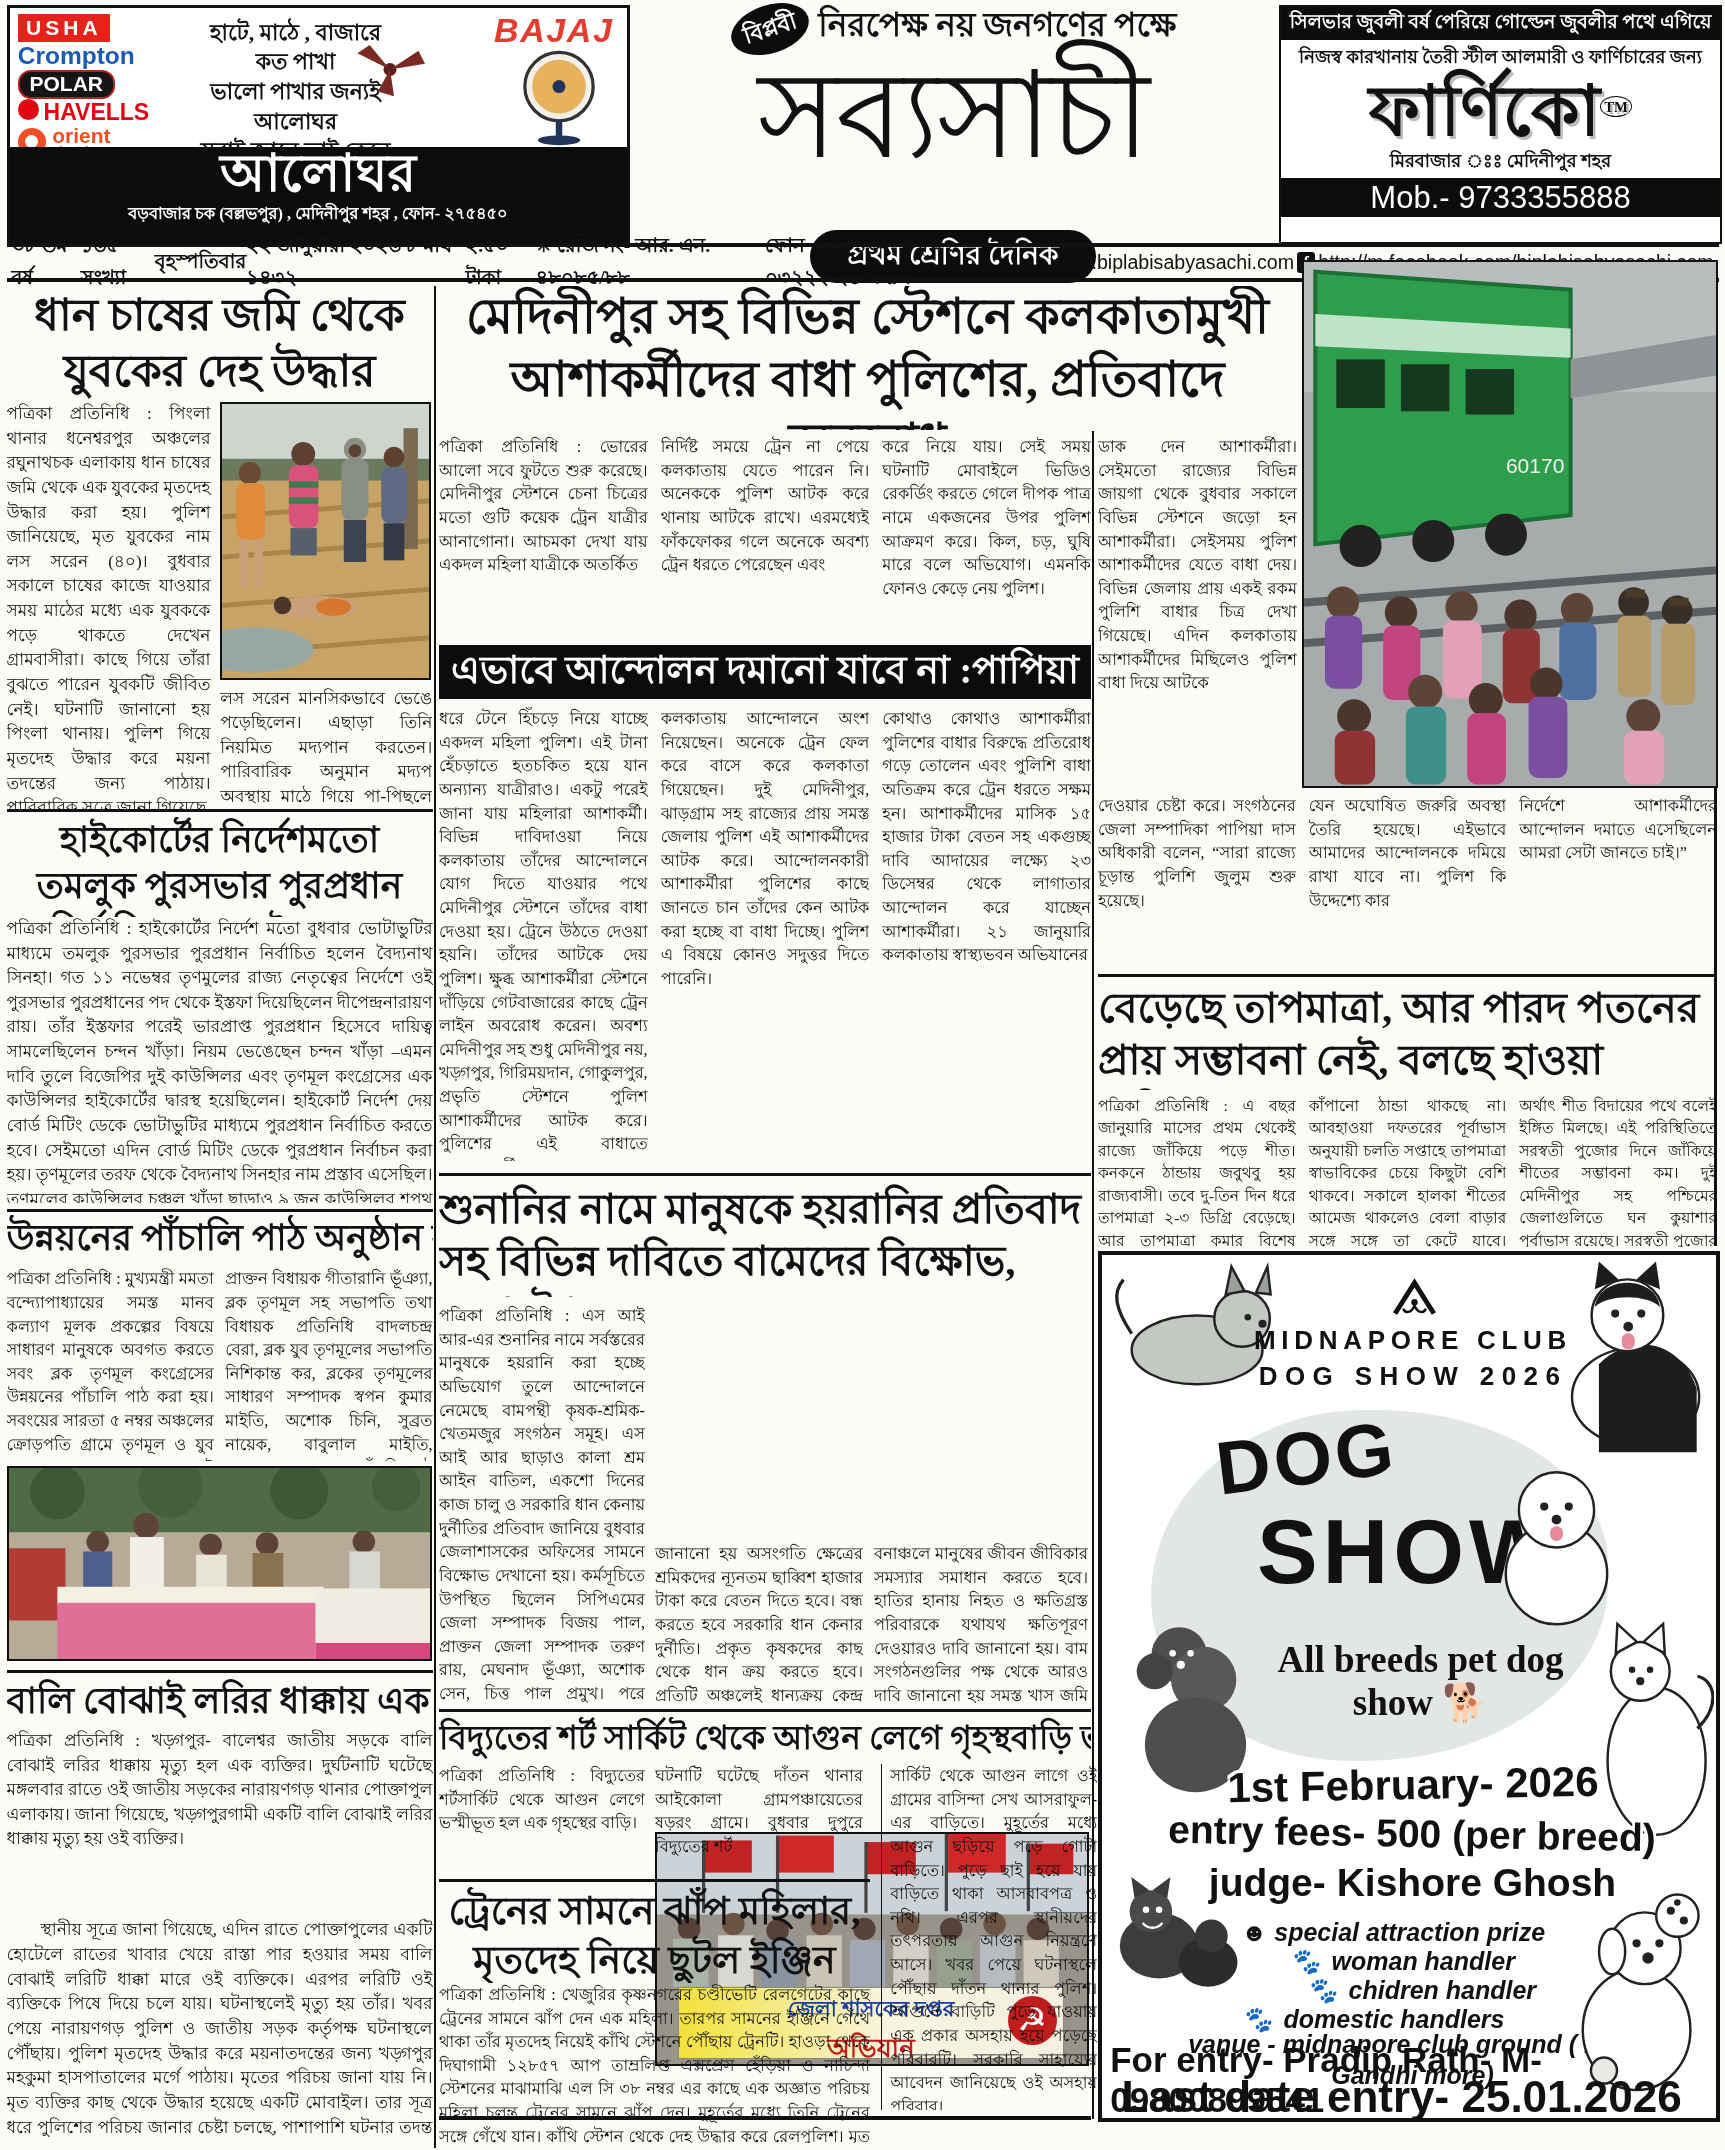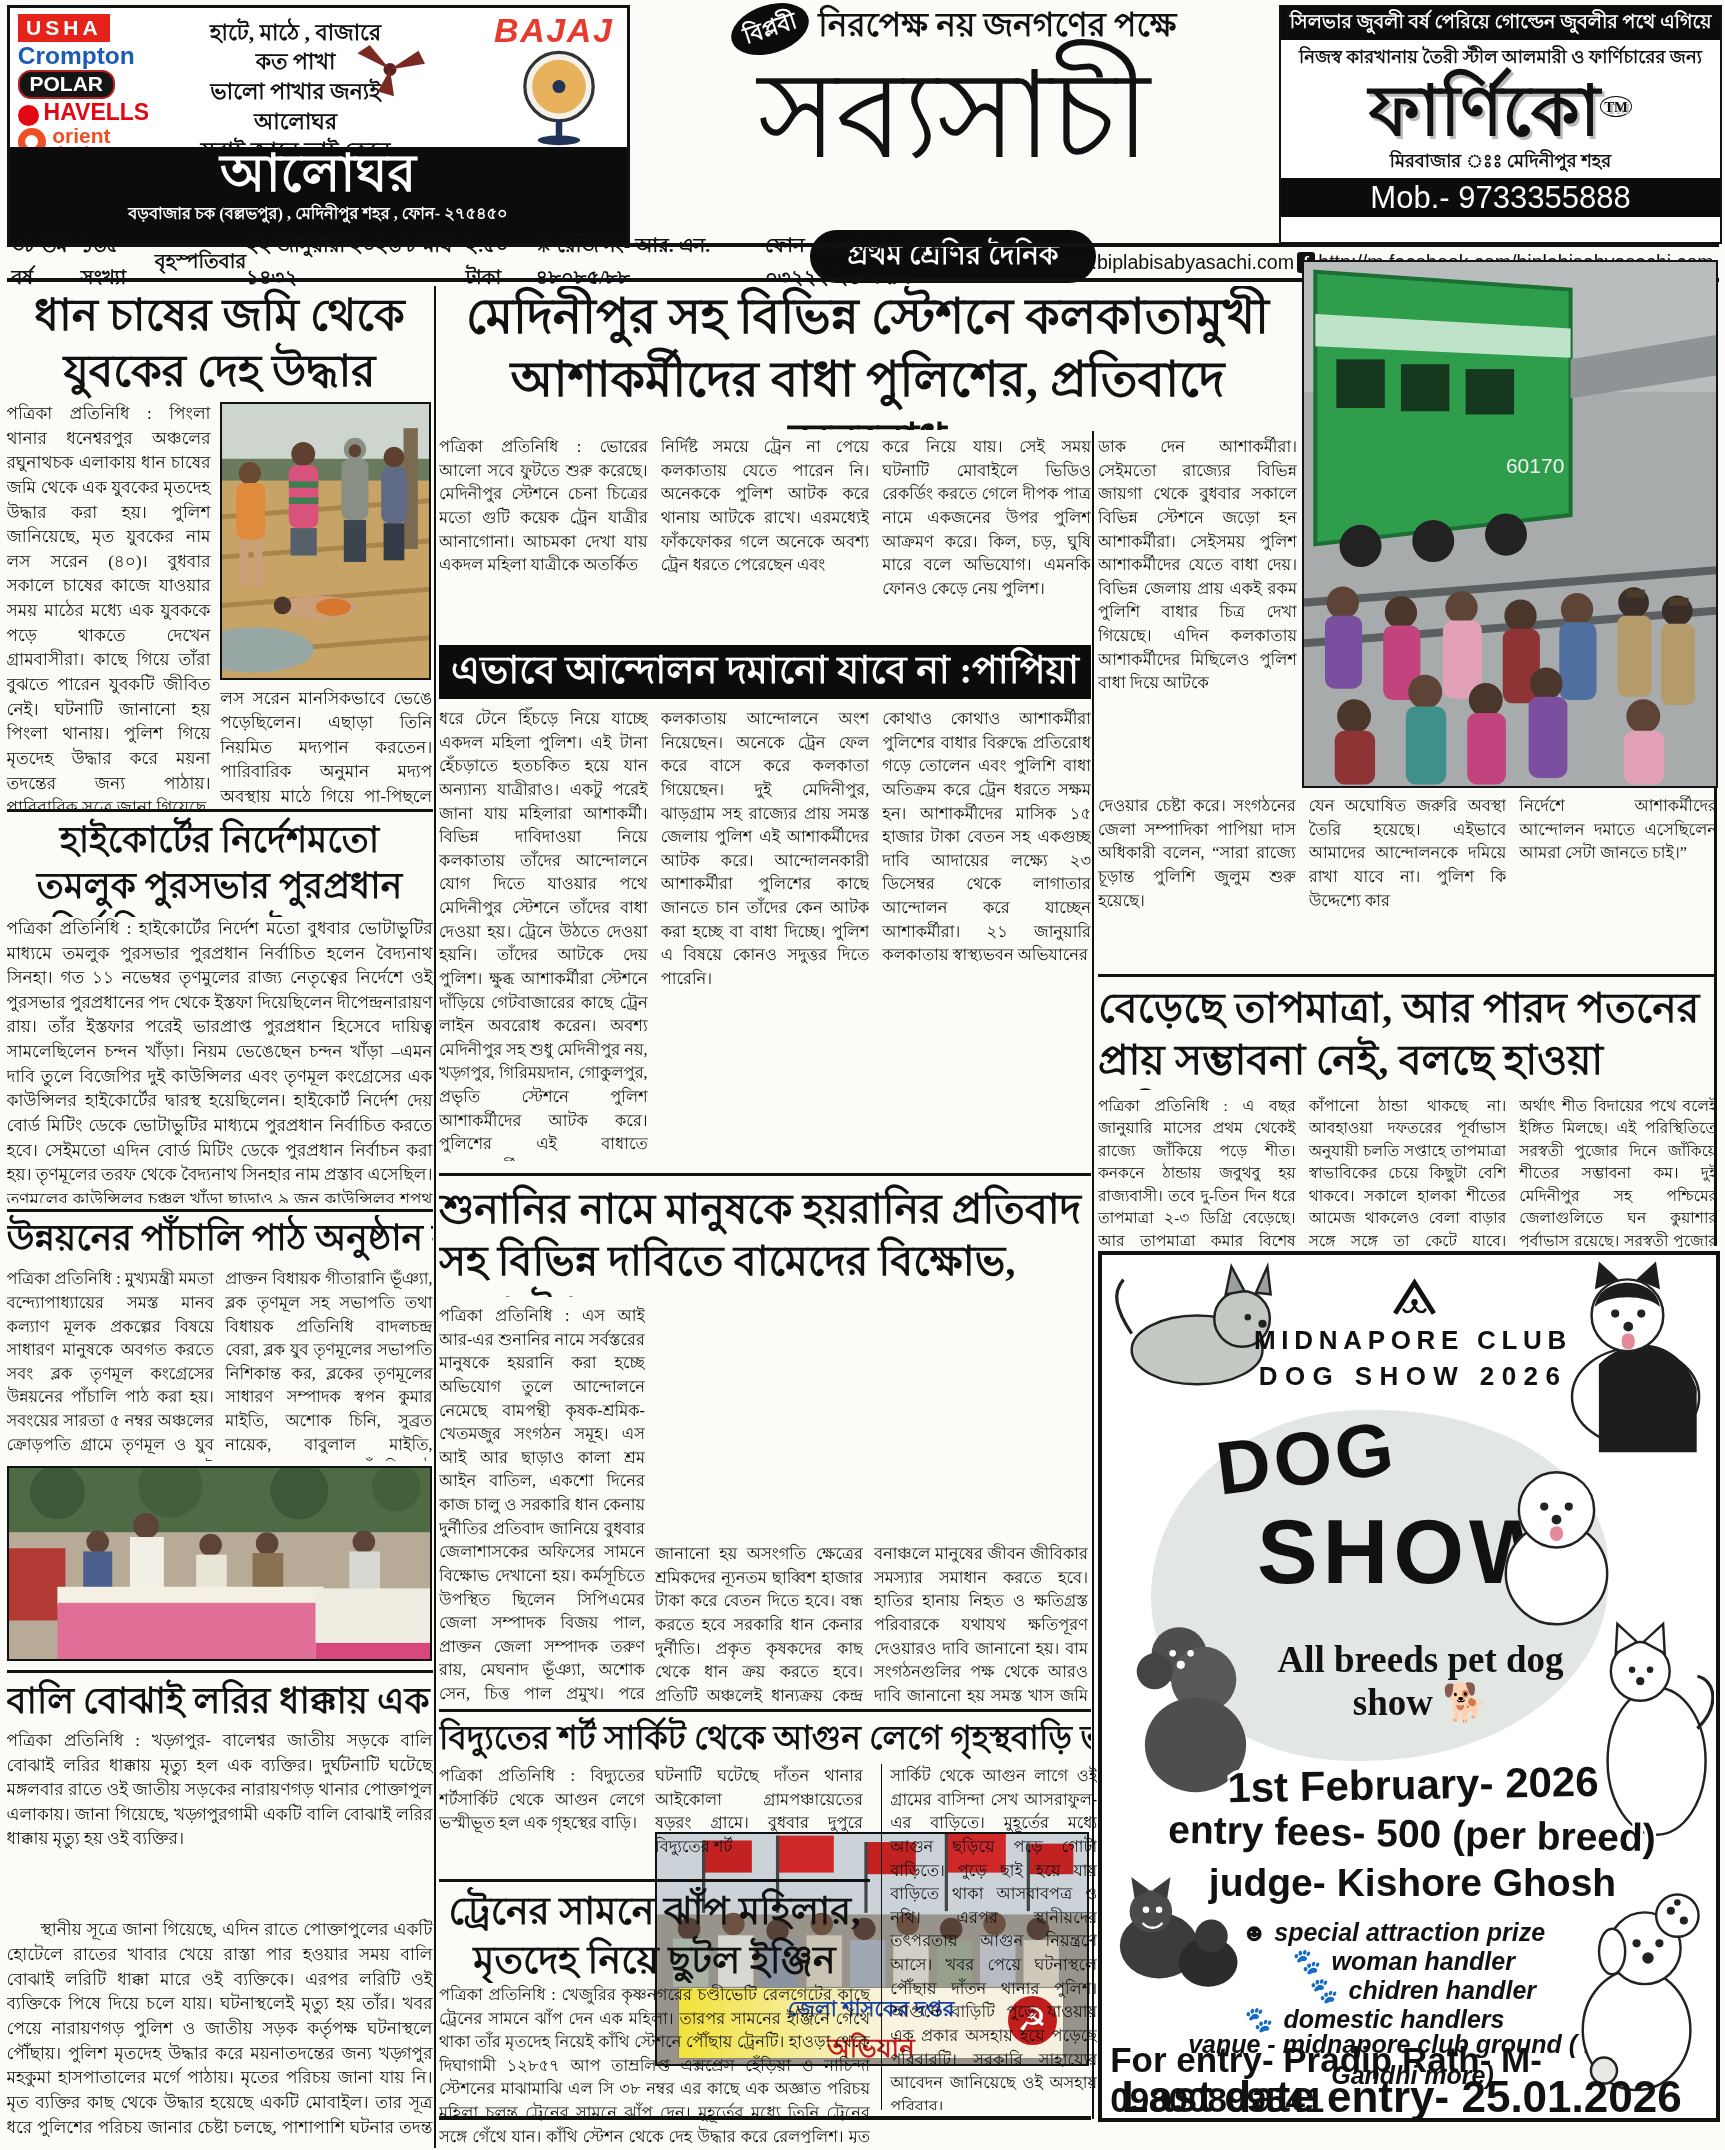--- a/index.html
+++ b/index.html
@@ -12,21 +12,21 @@
   .rule{background:#111;}
   .invbar{background:#0c0c0c;color:#fff;display:flex;align-items:center;justify-content:center;}
   .photo{border:2.5px solid #111;overflow:hidden;background:#ccc;position:relative;}
   .photo svg{display:block;width:100%;height:100%;}
   .sans{font-family:"Liberation Sans","DejaVu Sans",sans-serif;}
   
   .adbox{border:3.3px solid #111;background:#fff;overflow:hidden;}
   .usha{background:#e5231b;color:#fff;font:bold 21px "Liberation Sans",sans-serif;letter-spacing:4.1px;padding:1.6px 8.2px;display:inline-block;}
   .crompton{color:#1b5bb5;font:bold 24.5px "Liberation Sans",sans-serif;}
   .polar{background:#151515;color:#fff;border:2.5px solid #b32020;border-radius:13px;font:bold 21px "Liberation Sans",sans-serif;padding:0.8px 9.8px;display:inline-block;}
-  .havells{color:#e30613;font:bold 23px "Liberation Sans",sans-serif;display:flex;align-items:flex-end;gap:4.9px;}
+  .havells{color:#e30613;font:bold 23px "Liberation Sans",sans-serif;display:flex;align-items:flex-start;gap:4.9px;}
   .hav-ic{width:21px;height:21px;border-radius:50%;background:#e30613;display:inline-block;}
   .orient{color:#f04e23;font:bold 21px "Liberation Sans",sans-serif;display:flex;align-items:center;gap:6.5px;line-height:.95;}
   .ori-ic{width:28px;height:28px;border-radius:50%;background:#f04e23;display:inline-block;position:relative;}
   .ori-ic:after{content:"";position:absolute;left:7.4px;top:7.4px;width:13px;height:13px;border-radius:50%;background:#fff;}
   .orient small{display:block;font-size:12.3px;font-weight:bold;}
   .bajaj{color:#e63c2f;font:bold 34px "Liberation Sans",sans-serif;font-style:italic;letter-spacing:1.6px;}
   .al-slog{font-weight:bold;font-size:22px;line-height:1.35;text-align:center;}
   .al-strip{position:absolute;left:0;right:0;bottom:0;height:96px;background:#0c0c0c;color:#fff;text-align:center;}
   .al-name{font-size:52px;font-weight:bold;line-height:1.05;}
   .al-addr{font-size:16.3px;font-weight:bold;}

